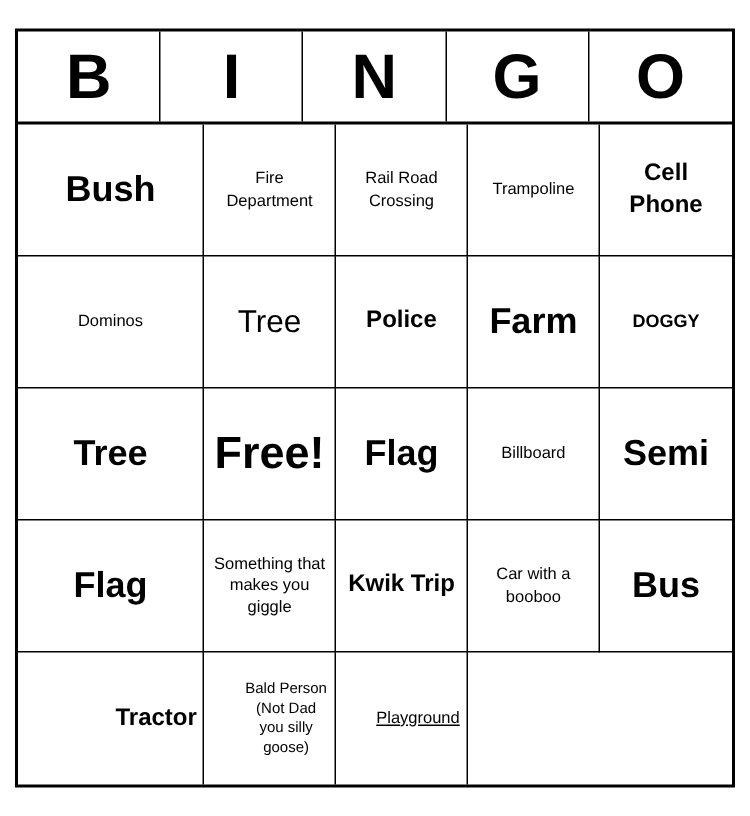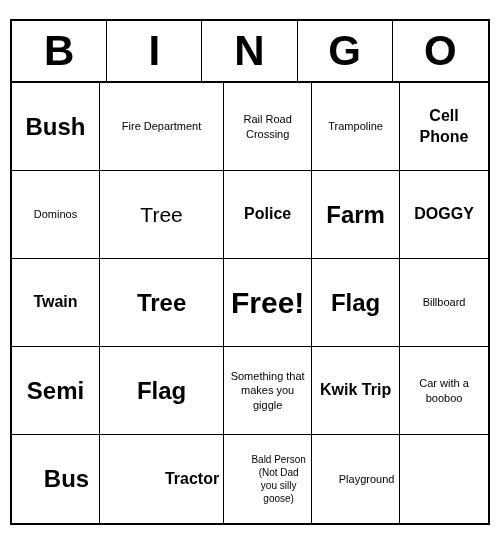--- a/index.html
+++ b/index.html
@@ -104,24 +104,21 @@
       <div class="bingo-cell">
         <span class="cell-text" style="font-size: 21px; font-weight: normal;">Tree</span>
       </div>
       <div class="bingo-cell">
         <span class="cell-text" style="font-size: 16px; font-weight: bold;">Police</span>
       </div>
       <div class="bingo-cell">
         <span class="cell-text" style="font-size: 24px; font-weight: bold;">Farm</span>
       </div>
       <div class="bingo-cell">
-        <span class="cell-text" style="font-size: 16px; font-weight: bold;">DOGGY</span>
-      </div>
-      <div class="bingo-cell">
-        <span class="cell-text" style="font-size: 16px; font-weight: bold;">Twain</span>
+        <span class="cell-text" style="font-size: 12px; font-weight: bold;">DOGGY</span>
       </div>
       <div class="bingo-cell">
         <span class="cell-text" style="font-size: 24px; font-weight: bold;">Tree</span>
       </div>
       <div class="bingo-cell">
         <span class="cell-text" style="font-size: 30px; font-weight: bold;">Free!</span>
       </div>
       <div class="bingo-cell">
         <span class="cell-text" style="font-size: 24px; font-weight: bold;">Flag</span>
       </div>
@@ -146,16 +143,16 @@
       <div class="bingo-cell">
         <span class="cell-text" style="font-size: 24px; font-weight: bold;">Bus</span>
       </div>
       <div class="bingo-cell">
         <span class="cell-text" style="font-size: 16px; font-weight: bold; margin-left: 39px;">Tractor</span>
       </div>
       <div class="bingo-cell">
         <span class="cell-text" style="font-size: 10px; font-weight: normal;">Bald Person (Not Dad you silly goose)</span>
       </div>
       <div class="bingo-cell">
-        <span class="cell-text" style="font-size: 11px; font-weight: normal;">Playground</span>
+        <span class="cell-text" style="font-size: 11px; font-weight: normal; text-decoration: underline;">Playground</span>
       </div>
     </div>
 </div>
 
 </body></html>

